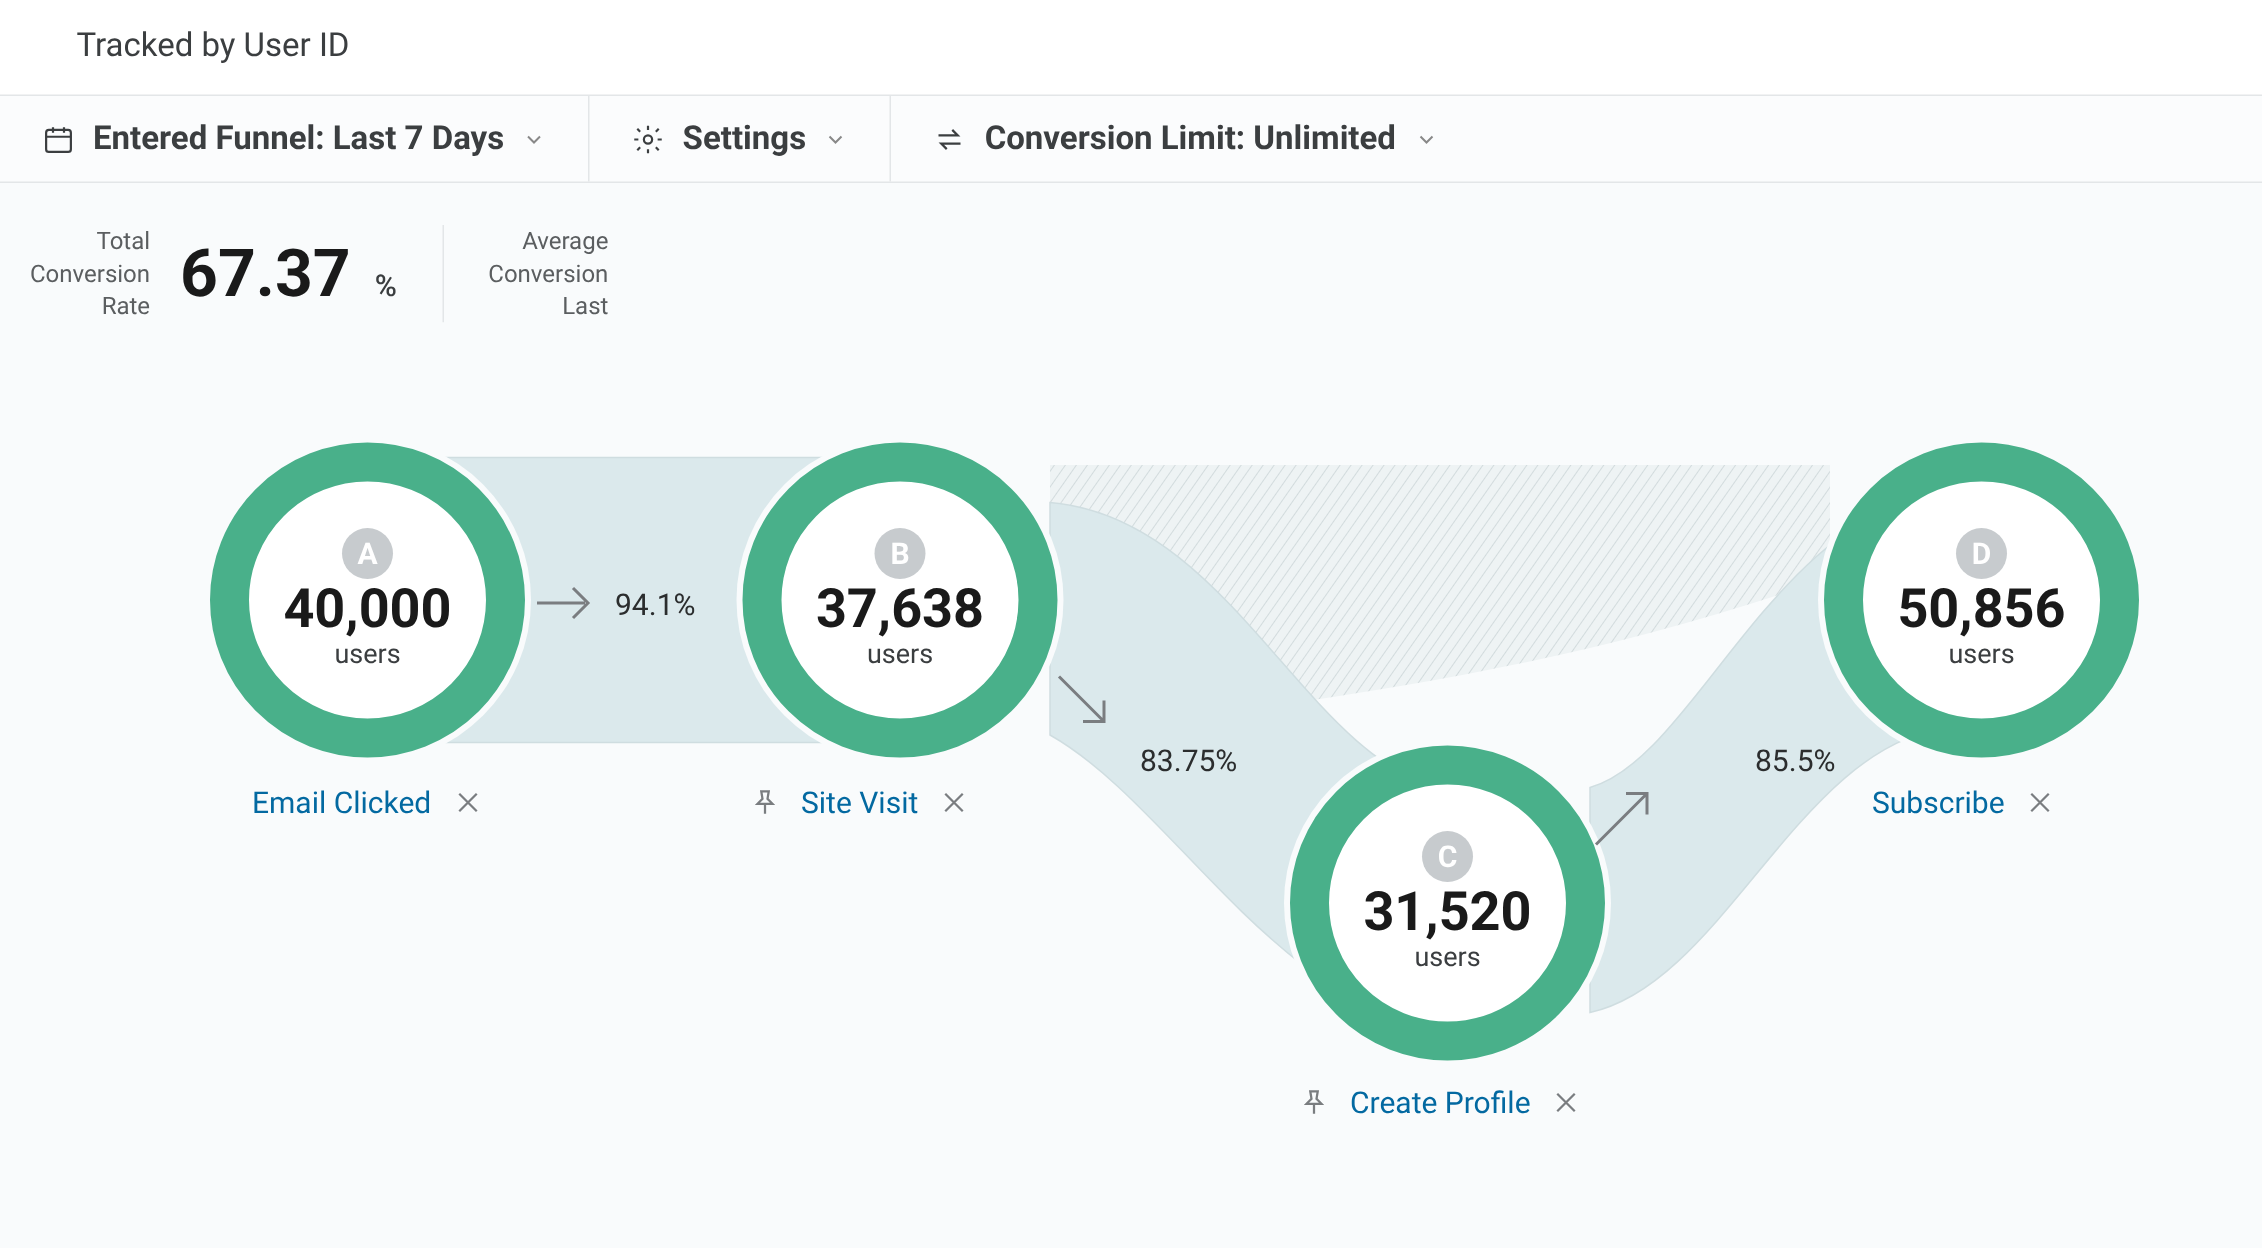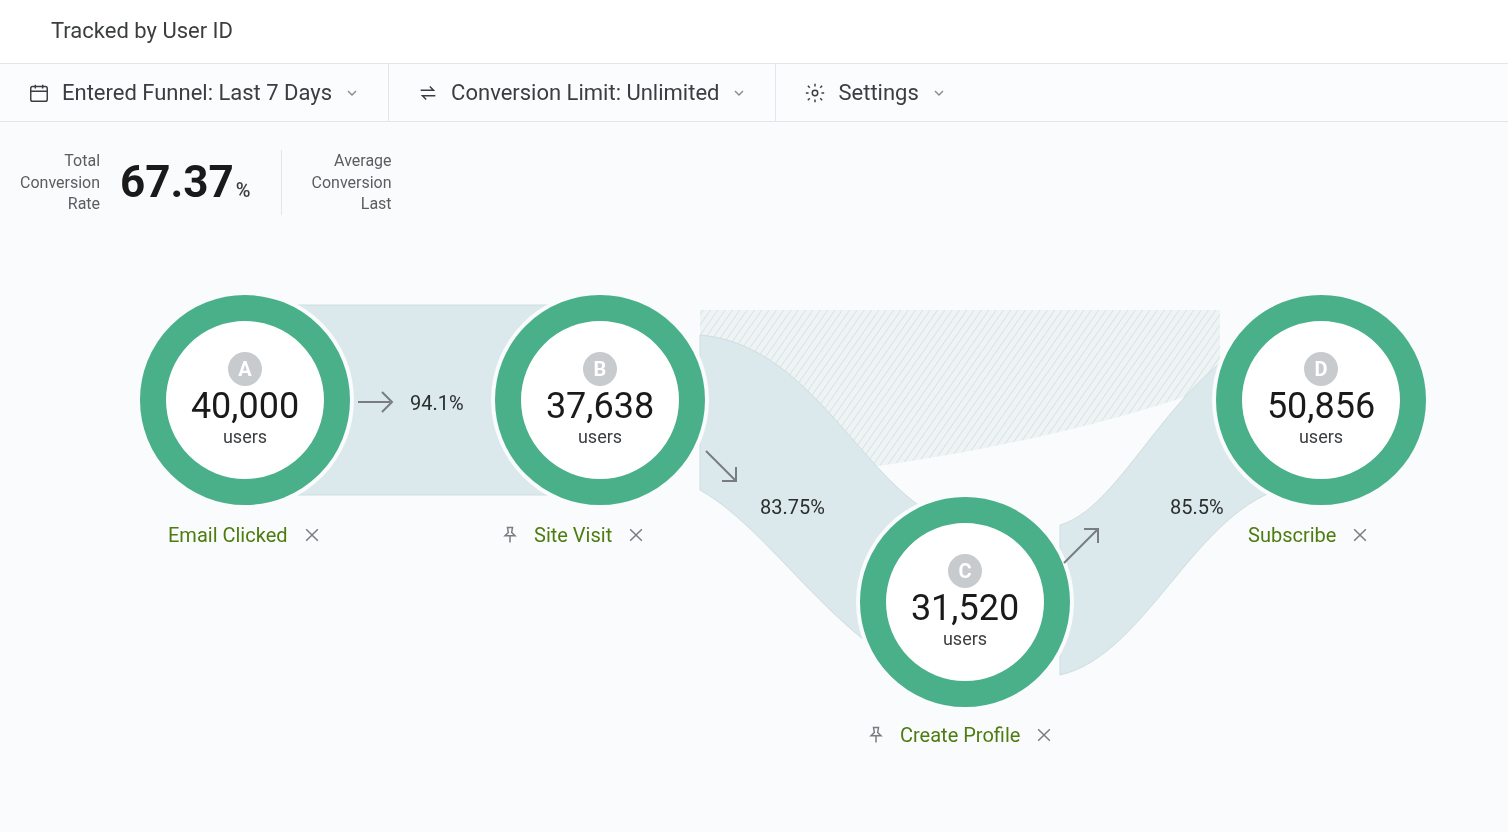--- a/index.html
+++ b/index.html
@@ -24,20 +24,21 @@
     padding:18px 0 20px 51px;
     font-size:22px;
     color:#3b3e40;
     border-bottom:1px solid var(--line);
     background:#fff;
   }
   .toolbar{
     display:flex;
     background:#fbfcfd;
     border-bottom:1px solid var(--line);
+    font-weight:bold;
   }
   .tool{
     display:flex;
     align-items:center;
     gap:12px;
     padding:16px 28px;
     border-right:1px solid var(--line);
     font-size:22px;
     color:#3b3e40;
     cursor:pointer;
@@ -64,21 +65,21 @@
     color:#5b5e60;
     text-align:right;
     line-height:1.35;
   }
   .metric .value{
     font-size:44px;
     font-weight:700;
     color:#1a1a1a;
     display:flex;
     align-items:baseline;
-    gap:2px;
+    gap:16px;
   }
   .metric .value .unit{font-size:20px;font-weight:500;color:#3b3e40}
   .canvas{
     position:relative;
     height:560px;
     background:var(--panel);
   }
   .canvas svg.flow{
     position:absolute;
     inset:0;
@@ -97,29 +98,29 @@
     align-items:center;
     justify-content:center;
     box-shadow:0 0 0 4px var(--panel);
   }
   .node .badge{
     width:34px;height:34px;border-radius:50%;
     background:#c7cbce;color:#fff;font-weight:700;
     display:flex;align-items:center;justify-content:center;
     font-size:20px;margin-bottom:2px;
   }
-  .node .count{font-size:36px;font-weight:400;color:#1a1a1a;line-height:1.05}
+  .node .count{font-size:36px;font-weight:700;color:#1a1a1a;line-height:1.05}
   .node .users{font-size:18px;color:#3b3e40}
   .caption{
     position:absolute;
     display:flex;
     align-items:center;
     gap:14px;
     font-size:20px;
-    color:#4d7c0f;
+    color:#0369a1;
   }
   .caption svg{width:20px;height:20px;stroke:#7a7d80;fill:none;stroke-width:1.8}
   .caption .x{cursor:pointer}
   .arrow{
     position:absolute;
     stroke:#7a7d80;
     fill:none;
     stroke-width:2;
   }
   .conv{
@@ -139,33 +140,33 @@
         <rect x="3" y="5" width="18" height="16" rx="2"></rect>
         <path d="M3 10h18M8 3v4M16 3v4"></path>
       </svg>
     <span>Entered Funnel: Last 7 Days</span>
     <svg class="chev" viewBox="0 0 24 24">
         <path d="M6 9l6 6 6-6"></path>
       </svg>
   </div>
   <div class="tool">
     <svg class="icon" viewBox="0 0 24 24">
-        <path d="M4 9h14l-4-4M20 15H6l4 4"></path>
-      </svg>
-    <span>Conversion Limit: Unlimited</span>
+        <circle cx="12" cy="12" r="3"></circle>
+        <path d="M12 2v3M12 19v3M4.2 4.2l2.1 2.1M17.7 17.7l2.1 2.1M2 12h3M19 12h3M4.2 19.8l2.1-2.1M17.7 6.3l2.1-2.1"></path>
+      </svg>
+    <span>Settings</span>
     <svg class="chev" viewBox="0 0 24 24">
         <path d="M6 9l6 6 6-6"></path>
       </svg>
   </div>
   <div class="tool">
     <svg class="icon" viewBox="0 0 24 24">
-        <circle cx="12" cy="12" r="3"></circle>
-        <path d="M12 2v3M12 19v3M4.2 4.2l2.1 2.1M17.7 17.7l2.1 2.1M2 12h3M19 12h3M4.2 19.8l2.1-2.1M17.7 6.3l2.1-2.1"></path>
-      </svg>
-    <span>Settings</span>
+        <path d="M4 9h14l-4-4M20 15H6l4 4"></path>
+      </svg>
+    <span>Conversion Limit: Unlimited</span>
     <svg class="chev" viewBox="0 0 24 24">
         <path d="M6 9l6 6 6-6"></path>
       </svg>
   </div>
 </div>
 
 <div class="metrics">
   <div class="metric sep">
     <div class="label">
       <div>Total</div>

